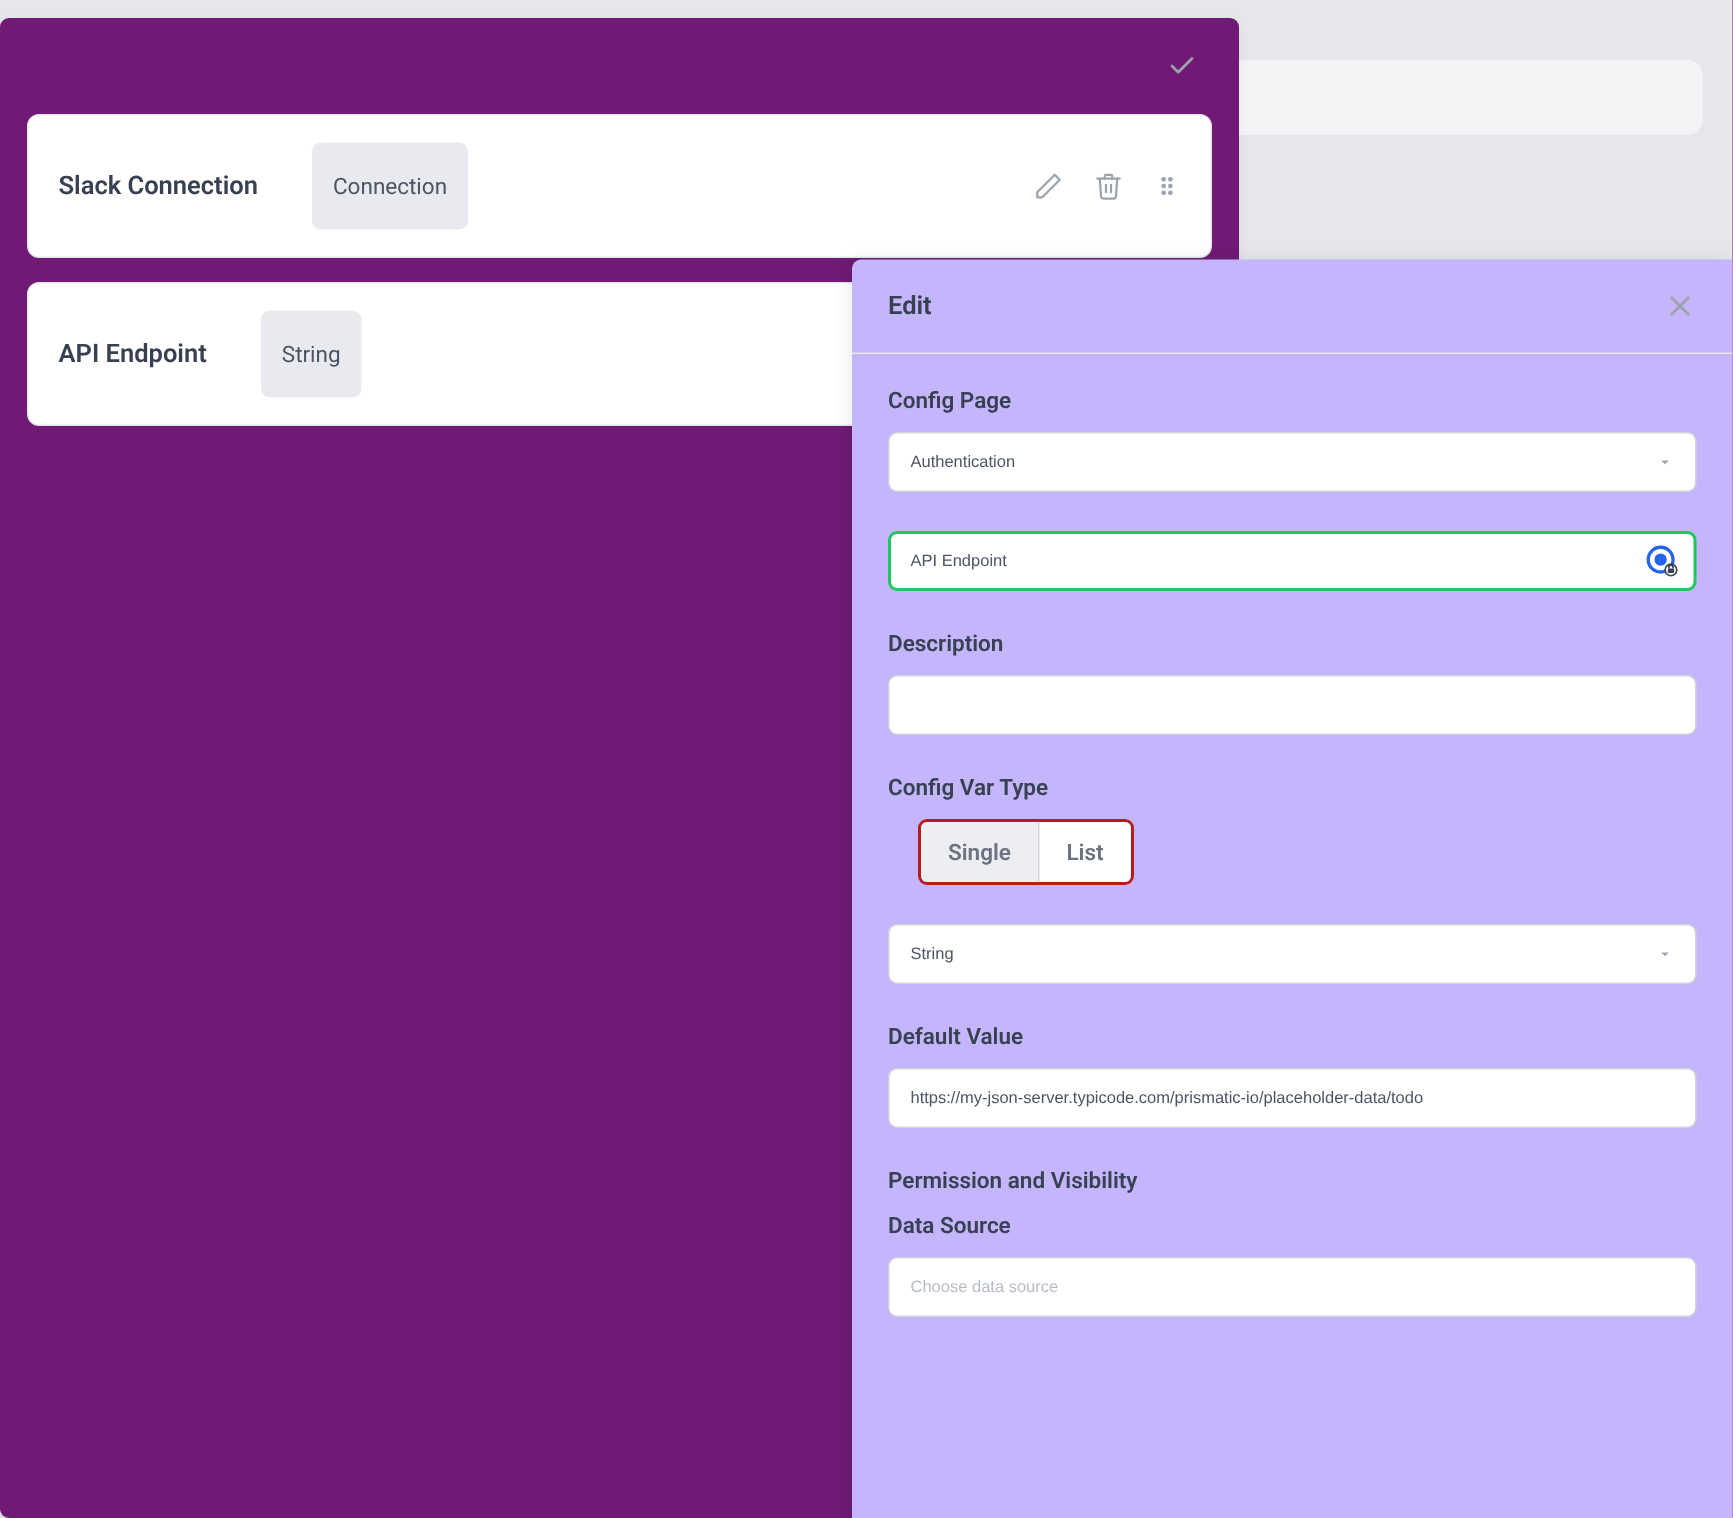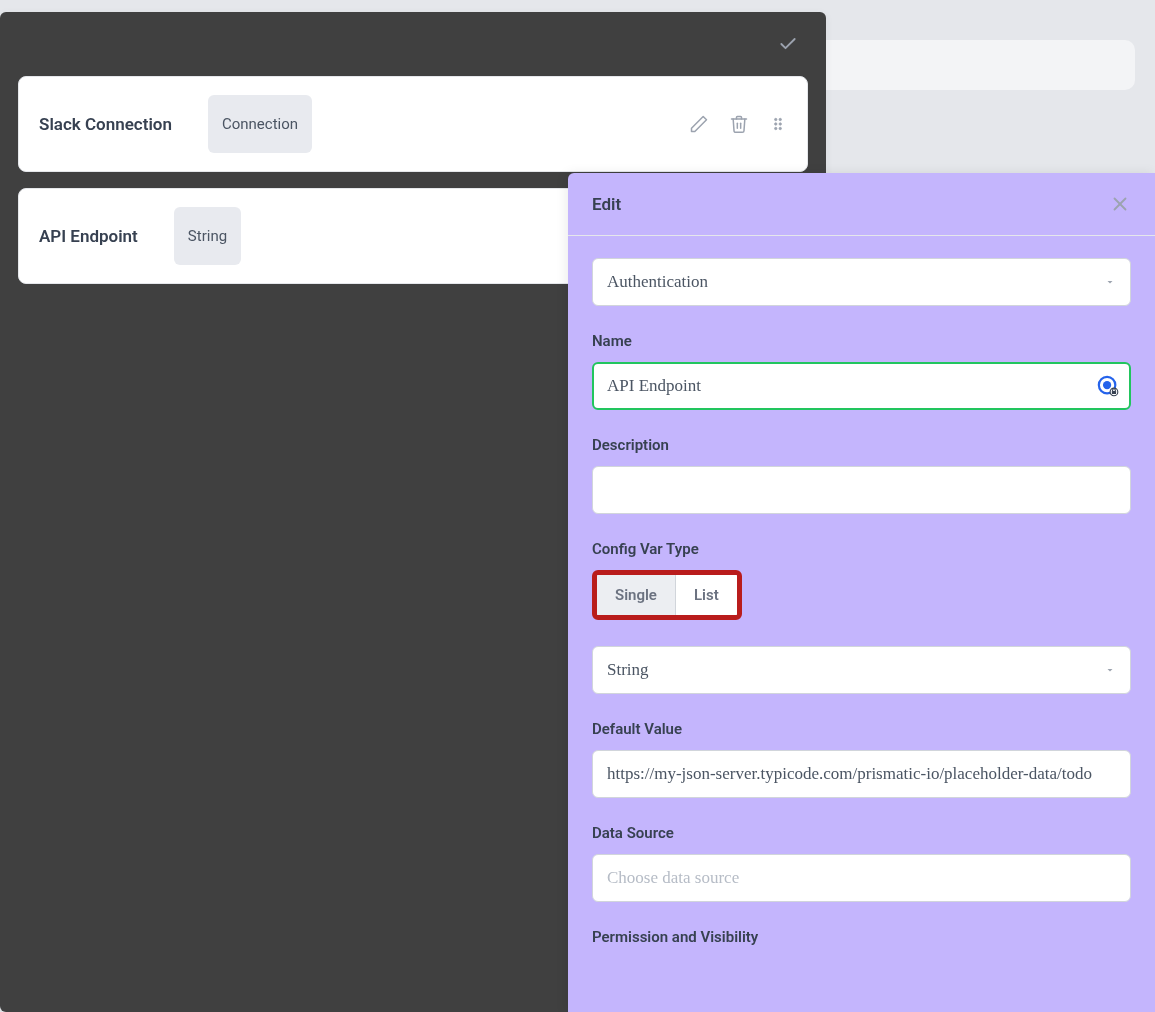--- a/index.html
+++ b/index.html
@@ -20,21 +20,21 @@
       height: 50px;
       background: #f3f4f6;
       border-radius: 10px;
     }
     .main-panel {
       position: absolute;
       top: 12px;
       left: 0;
       width: 826px;
       height: 1000px;
-      background: #404040;
+      background: #701a75;
       border-radius: 6px;
       box-shadow: 0 2px 8px rgba(0,0,0,0.06);
       padding: 18px;
     }
     .check-row {
       display: flex;
       justify-content: flex-end;
       padding: 4px 10px 18px 0;
     }
     .check-row svg { stroke: #9ca3af; }
@@ -106,24 +106,24 @@
       font-weight: 600;
       color: #374151;
       margin-bottom: 12px;
       display: block;
     }
     .text-input, .select-box {
       width: 100%;
       border: 1px solid #d1d5db;
       border-radius: 6px;
       padding: 13px 14px;
-      font-size: 17px;
+      font-size: 11px;
       color: #4b5563;
       background: #fff;
-      font-family: Liberation Serif, serif;
+      font-family: Liberation Sans, sans-serif;
       outline: none;
     }
     .text-input.focused {
       border: 2px solid #22c55e;
       padding: 12px 13px;
     }
     .select-box {
       display: flex;
       align-items: center;
       justify-content: space-between;
@@ -134,23 +134,24 @@
     .input-inner-icon {
       position: absolute;
       right: 12px;
       top: 50%;
       transform: translateY(-50%);
       width: 22px; height: 22px;
       pointer-events: none;
     }
     .seg-group {
       display: inline-flex;
-      border: 5px solid #b91c1c;
+      border: 2px solid #b91c1c;
       border-radius: 6px;
       overflow: hidden;
+      margin-left: 20px;
     }
     .seg-btn {
       padding: 11px 18px;
       font-size: 15px;
       font-weight: 600;
       color: #6b7280;
       background: #fff;
       border: none;
       border-right: 1px solid #d1d5db;
       cursor: pointer;
@@ -217,30 +218,30 @@
     <span style="cursor:pointer;display:flex">
       <svg width="22" height="22" viewBox="0 0 24 24" fill="none" stroke-width="2" stroke-linecap="round">
           <line x1="18" y1="6" x2="6" y2="18"></line>
           <line x1="6" y1="6" x2="18" y2="18"></line>
         </svg>
     </span>
   </div>
 
   <div class="side-body">
     <div class="field-group">
+      <span class="field-label">Config Page</span>
       <div class="select-box">
         <span>Authentication</span>
         <svg width="12" height="12" viewBox="0 0 24 24">
             <path d="M7 10l5 5 5-5z"></path>
           </svg>
       </div>
     </div>
 
     <div class="field-group">
-      <span class="field-label">Name</span>
       <div class="input-wrapper">
         <input class="text-input focused" value="API Endpoint" style="">
         <span class="input-inner-icon">
           <svg viewBox="0 0 24 24">
               <circle cx="11" cy="11" r="9" fill="none" stroke="#2563eb" stroke-width="2.4"></circle>
               <circle cx="11" cy="11" r="4.5" fill="#2563eb"></circle>
               <circle cx="18.5" cy="18.5" r="4.2" fill="#fff" stroke="#374151" stroke-width="1.2"></circle>
               <rect x="16.2" y="17.5" width="4.6" height="3.2" rx="0.6" fill="#374151"></rect>
               <path d="M17 17.5v-1a1.5 1.5 0 0 1 3 0v1" fill="none" stroke="#374151" stroke-width="1.2"></path>
             </svg>
@@ -268,22 +269,22 @@
             <path d="M7 10l5 5 5-5z"></path>
           </svg>
       </div>
     </div>
 
     <div class="field-group">
       <span class="field-label">Default Value</span>
       <input class="text-input" value="https://my-json-server.typicode.com/prismatic-io/placeholder-data/todo" style="">
     </div>
 
+    <div class="field-group" style="margin-bottom:0">
+      <span class="field-label">Permission and Visibility</span>
+    </div>
+
     <div class="field-group">
       <span class="field-label">Data Source</span>
       <input class="text-input" placeholder="Choose data source" style="">
     </div>
-
-    <div class="field-group" style="margin-bottom:0">
-      <span class="field-label">Permission and Visibility</span>
-    </div>
   </div>
 </div>
 
 </body></html>

